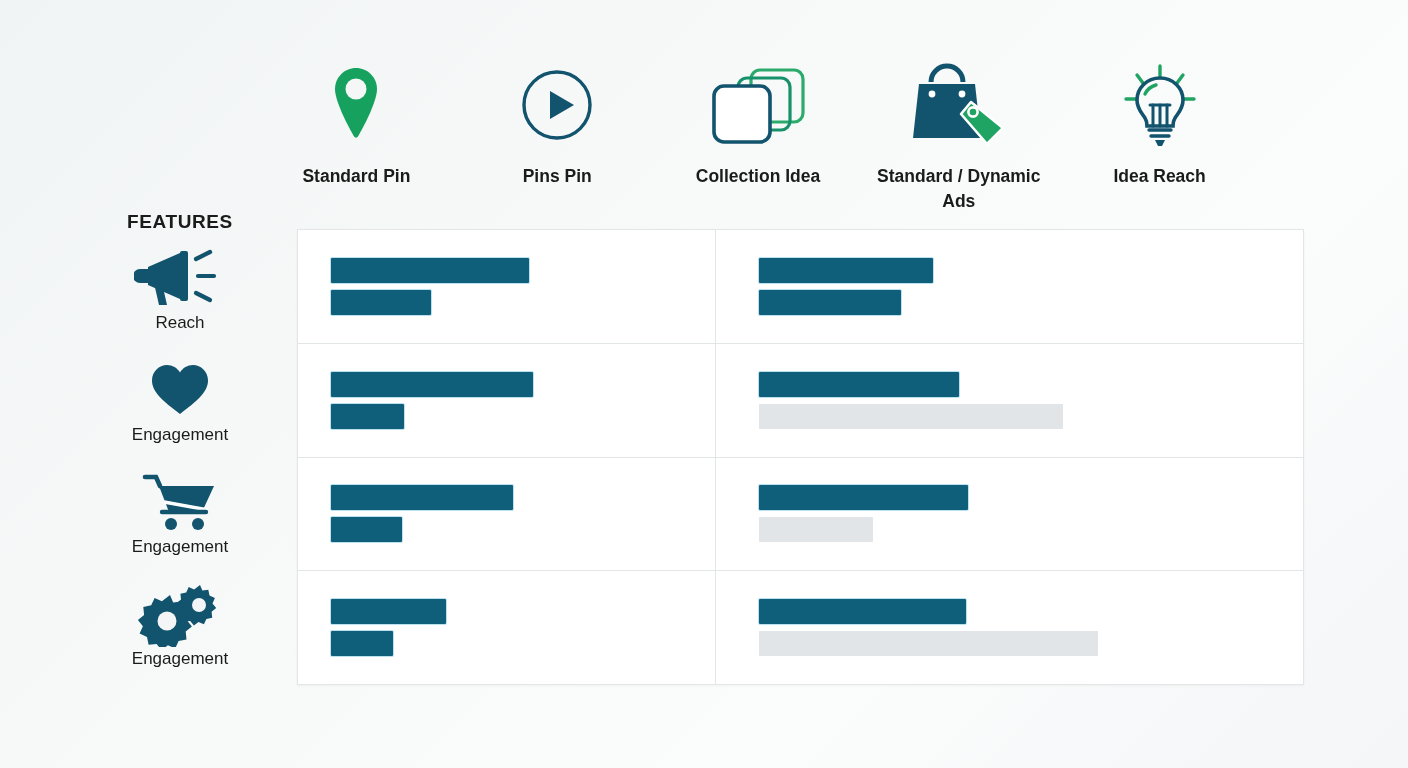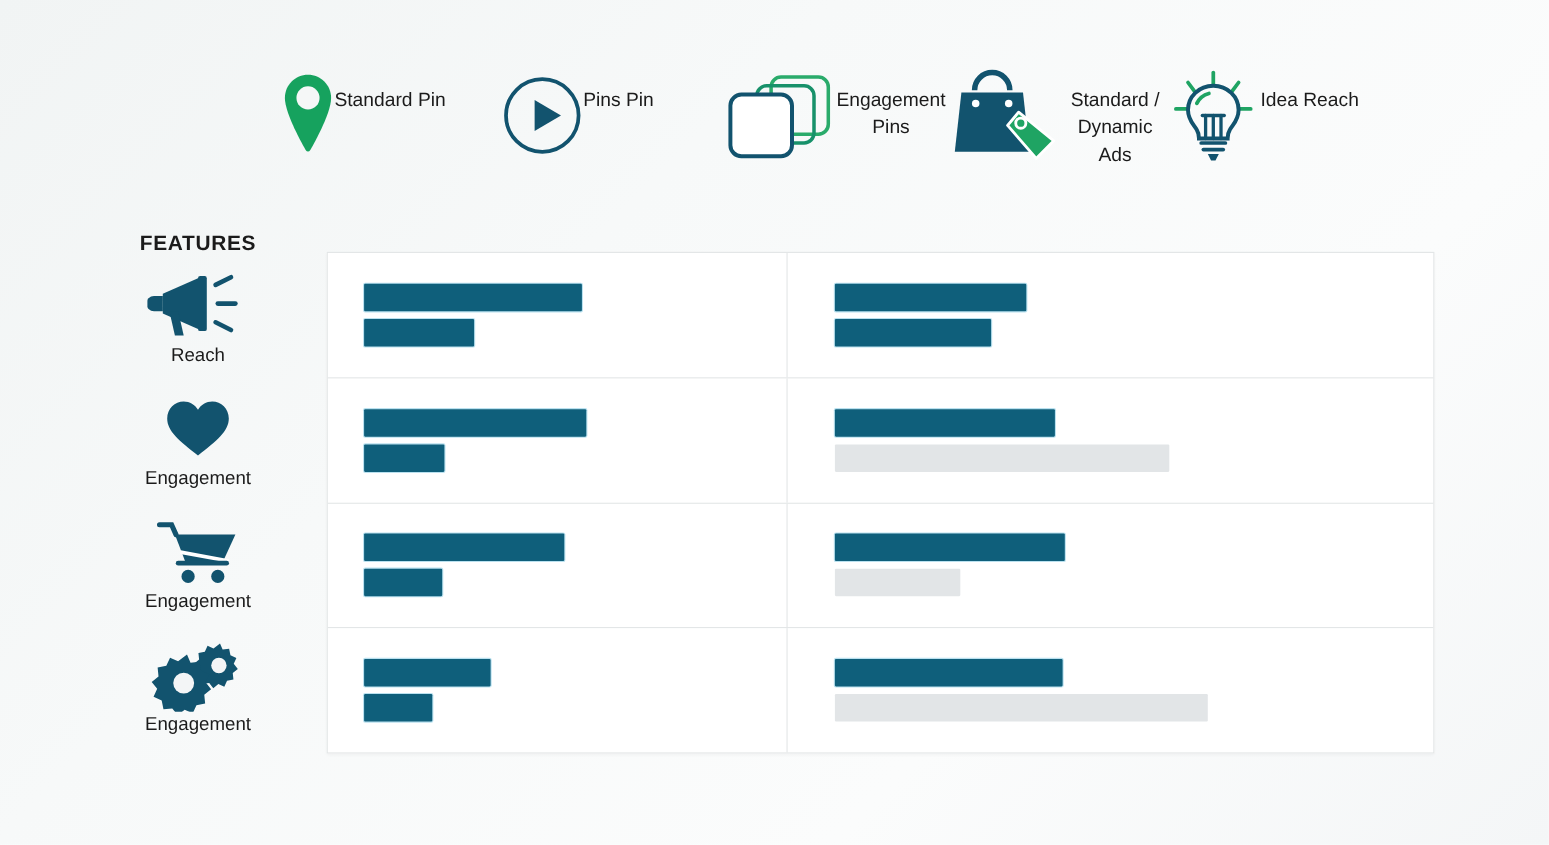--- a/index.html
+++ b/index.html
@@ -24,21 +24,23 @@
     top: 62px;
     width: 1004px;
     height: 160px;
     display: flex;
     align-items: flex-start;
   }
 
   .format-col {
     flex: 1 1 0;
     display: flex;
-    align-items: flex-start;
+    flex-direction: column;
+    align-items: center;
+    font-weight: bold;
   }
 
   .format-icon {
     height: 86px;
     display: flex;
     align-items: center;
     justify-content: center;
   }
 
   .format-label {
@@ -156,21 +158,21 @@
   </div>
 
   <div class="format-col">
     <div class="format-icon">
       <svg width="104" height="82" viewBox="0 0 104 82">
         <rect x="45" y="6" width="52" height="52" rx="9" fill="none" stroke="#2aab6b" stroke-width="3.2"></rect>
         <rect x="32" y="14" width="52" height="52" rx="9" fill="none" stroke="#17916a" stroke-width="3.2"></rect>
         <rect x="8" y="22" width="56" height="56" rx="10" fill="#ffffff" stroke="#12536e" stroke-width="3.6"></rect>
       </svg>
     </div>
-    <div class="format-label">Engagement Pins</div>
+    <div class="format-label">Collection Idea</div>
   </div>
 
   <div class="format-col">
     <div class="format-icon">
       <svg width="108" height="86" viewBox="0 0 108 86">
         <path d="M26 20 a16 16 0 0 1 32 0" fill="none" stroke="#12536e" stroke-width="5"></path>
         <path d="M14 22 H70 L76 76 H8 Z" fill="#12536e"></path>
         <circle cx="27" cy="32" r="3.4" fill="#ffffff"></circle>
         <circle cx="57" cy="32" r="3.4" fill="#ffffff"></circle>
         <path d="M66 40 L98 66 L82 82 L56 52 Z" fill="#1fa463" stroke="#ffffff" stroke-width="2.6" stroke-linejoin="round"></path>

